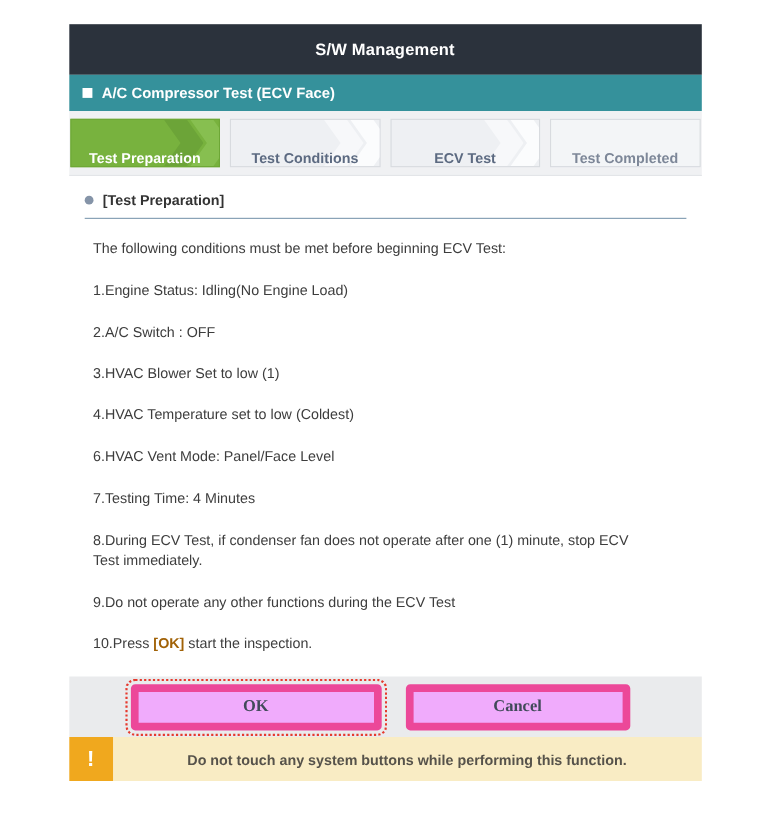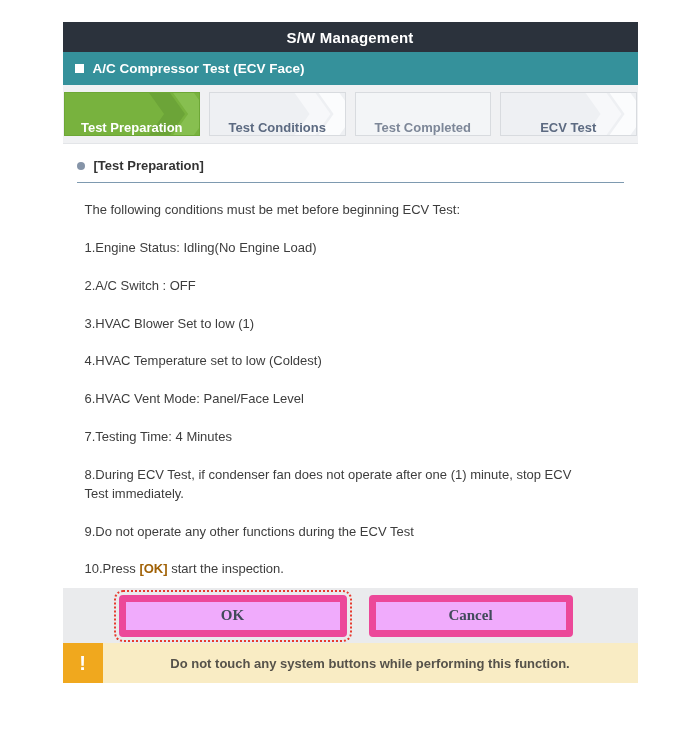--- a/index.html
+++ b/index.html
@@ -7,21 +7,21 @@
   body {
     width: 700px;
     min-height: 753px;
     background: #ffffff;
     font-family: "Liberation Sans", sans-serif;
   }
   .page { width: 575px; margin: 22px auto 0; }
 
   
   .titlebar {
-    height: 30px; background: #2b323c; color: #fff;
+    height: 46px; background: #2b323c; color: #fff;
     display: flex; align-items: center; justify-content: center;
     font-size: 15px; font-weight: bold; letter-spacing: .2px;
   }
   .subheader {
     height: 33px; background: #35919b; color: #fff;
     display: flex; align-items: center; gap: 9px;
     padding: 0 12px; font-size: 13.5px; font-weight: bold;
   }
   .sq { width: 9px; height: 9px; background: #fff; display: inline-block; flex: none; }
 
@@ -42,21 +42,21 @@
   }
   .step .c1 { right: 14px; background: #f7f8fa; }
   .step .c2 { right: -10px; background: #fbfcfd; }
   .step-label { position: relative; z-index: 2; }
   .step.active { background: #78b23e; border-color: #6da736; color: #fff; }
   .step.active .c1 { background: #6ca438; }
   .step.active .c2 { background: #87bf50; }
   .step.last { background: #f3f5f7; color: #7d8798; }
 
   
-  .content { background: #fff; padding: 14px 14px 9px; }
+  .content { background: #fff; padding: 14px 14px 20px; }
   .section-head {
     display: flex; align-items: center; gap: 9px;
     border-bottom: 1px solid #7e9ab0; padding-bottom: 9px;
   }
   .dot { width: 8px; height: 8px; border-radius: 50%; background: #8594a8; flex: none; }
   .section-title { font-size: 13px; font-weight: bold; color: #333; }
   .content p {
     font-size: 13px; color: #3d3d3d; line-height: 1.45;
     margin: 19px 0 0 8px;
   }
@@ -108,27 +108,27 @@
     <div class="step active">
       <div class="chev c1"></div>
       <div class="chev c2"></div>
       <span class="step-label">Test Preparation</span>
     </div>
     <div class="step">
       <div class="chev c1"></div>
       <div class="chev c2"></div>
       <span class="step-label">Test Conditions</span>
     </div>
-    <div class="step last">
-      <span class="step-label">Test Completed</span>
-    </div>
     <div class="step">
       <div class="chev c1"></div>
       <div class="chev c2"></div>
       <span class="step-label">ECV Test</span>
+    </div>
+    <div class="step last">
+      <span class="step-label">Test Completed</span>
     </div>
   </div>
 
   <div class="content">
     <div class="section-head">
       <span class="dot"></span>
       <span class="section-title">[Test Preparation]</span>
     </div>
     <p class="intro">The following conditions must be met before beginning ECV Test:</p>
     <p class="item">1.Engine Status: Idling(No Engine Load)</p>

